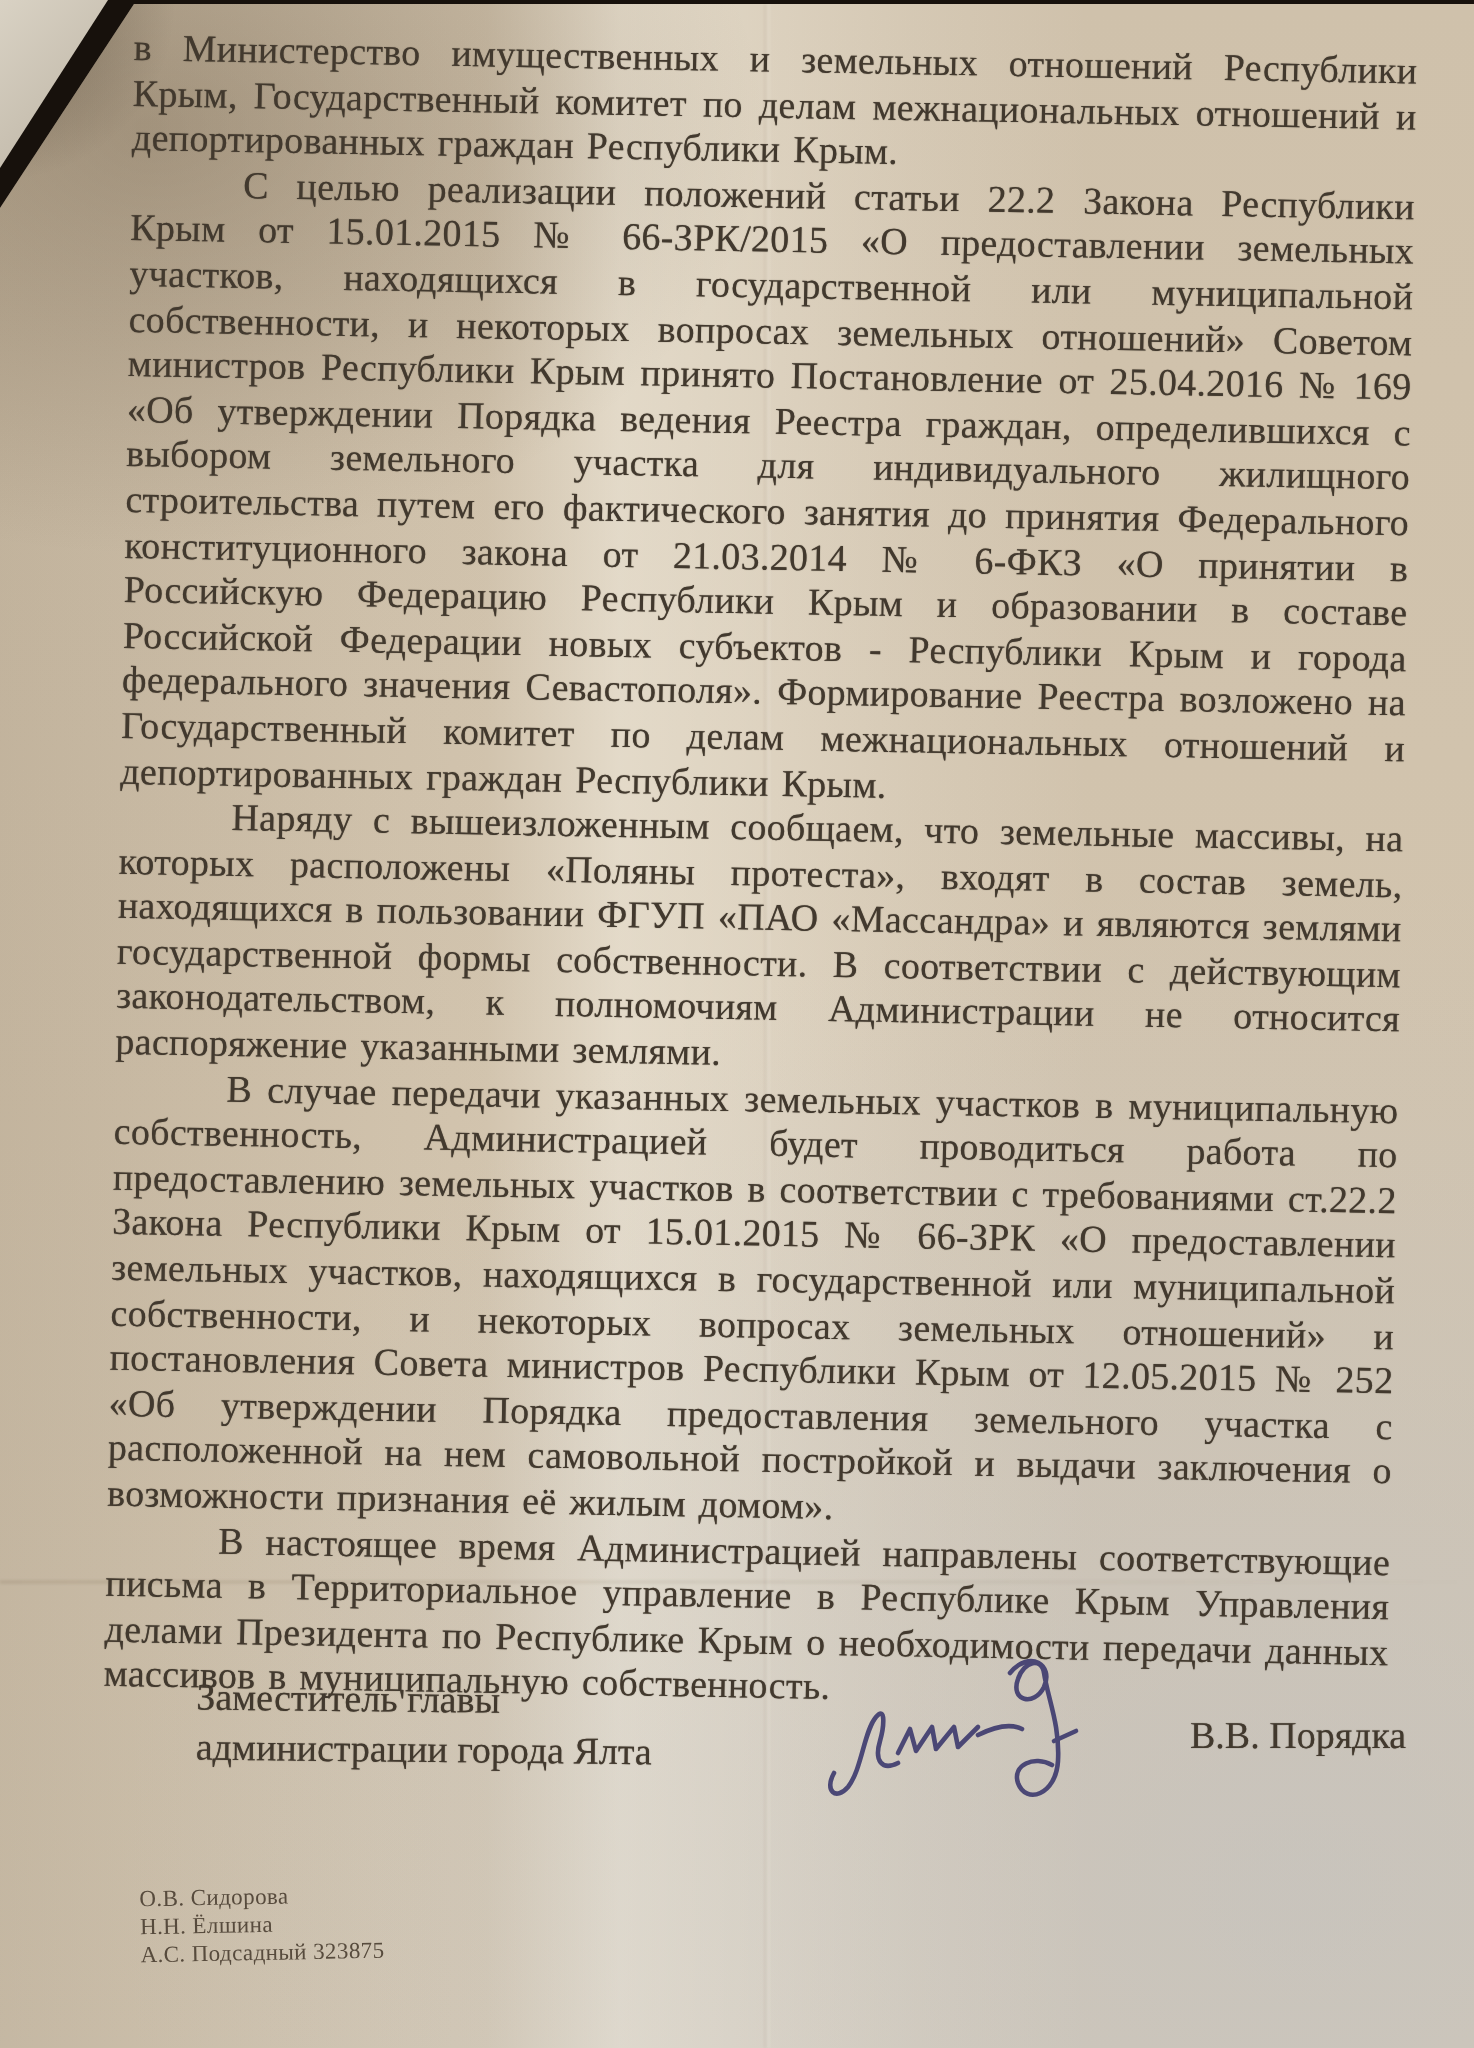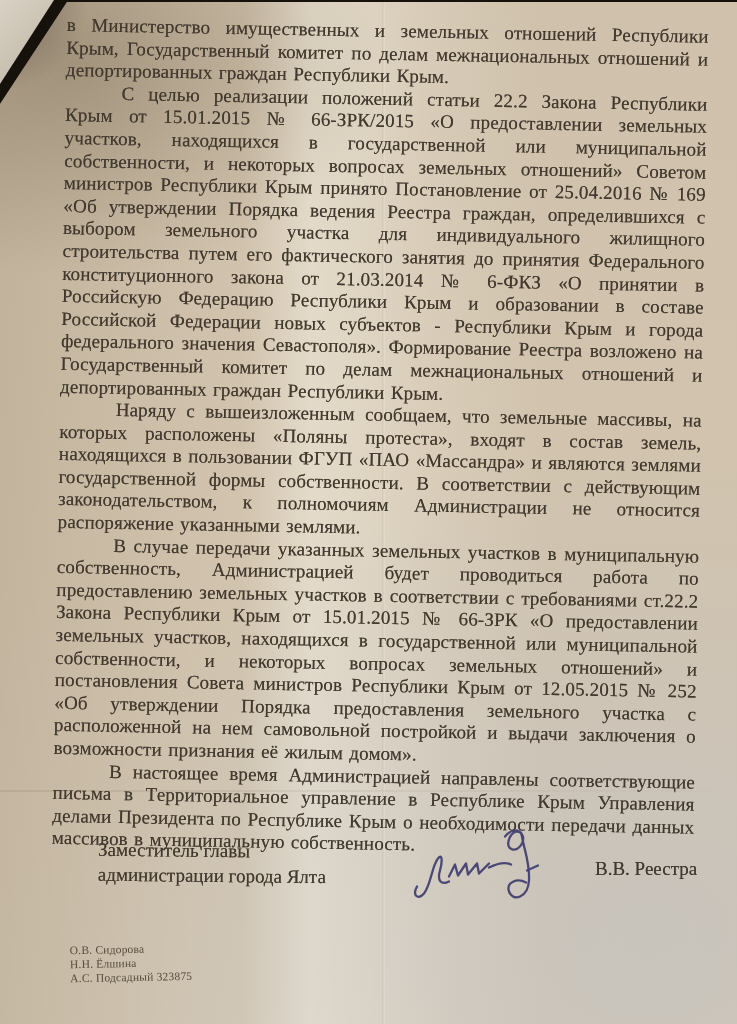--- a/index.html
+++ b/index.html
@@ -99,20 +99,20 @@
   <svg class="sig-svg" viewBox="0 0 135 120">
     <g fill="none" stroke="#3d3a6e" stroke-width="2.3" stroke-linecap="round" stroke-linejoin="round" opacity="0.9">
       <path d="M12 74 c-5 9 1 14 7 7 c7 -9 8 -28 14 -35 c5 -6 4 5 2 12 c-3 10 1 15 9 11"></path>
       <path d="M44 64 l6 -12 l3 11 l8 -12 l2 11 l9 -11 l2 10 l10 -10"></path>
       <path d="M84 55 c8 -4 16 -6 22 -3"></path>
       <path d="M100 24 c10 -12 22 -4 17 7 c-5 10 -17 7 -13 -4 c3 -9 12 -11 13 -3 c2 13 8 26 7 44 c-1 17 -16 22 -20 11 c-3 -9 8 -14 17 -9"></path>
       <path d="M122 58 l11 -5"></path>
     </g>
   </svg>
 
-  <div class="sig-name">В.В. Реестра</div>
+  <div class="sig-name">В.В. Порядка</div>
 
   <div class="footer-names">
     <div>О.В. Сидорова</div>
     <div>Н.Н. Ёлшина</div>
     <div>А.С. Подсадный 323875</div>
   </div>
 </div>
 
 </body></html>

